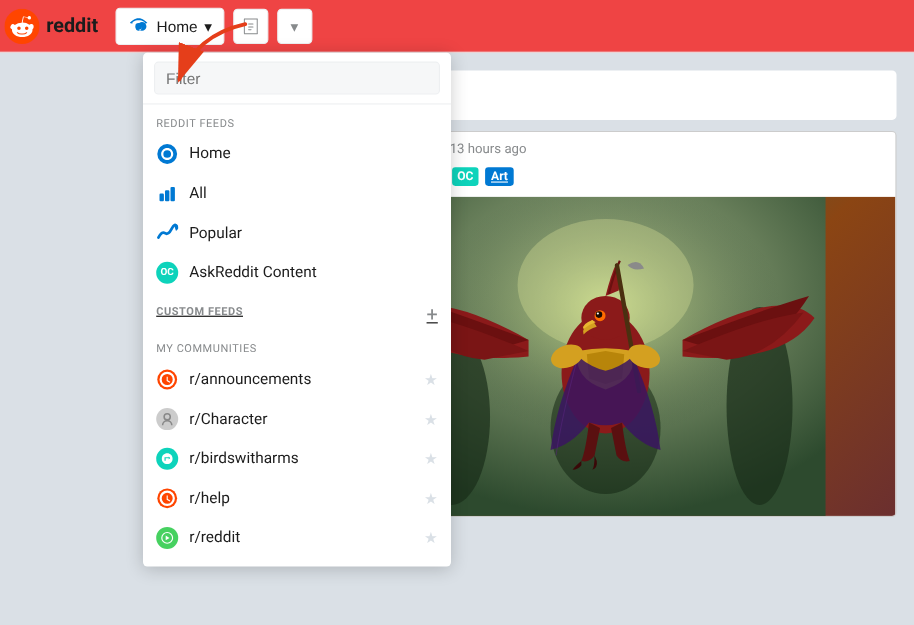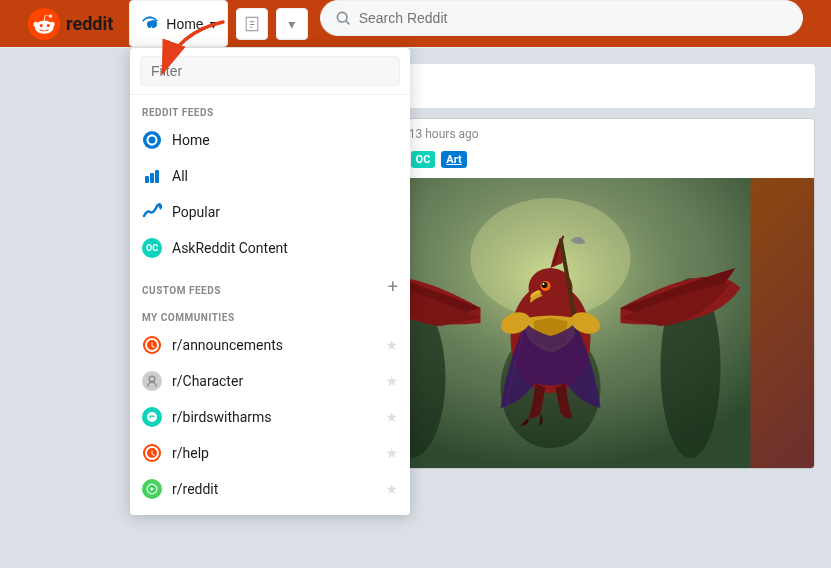--- a/index.html
+++ b/index.html
@@ -7,24 +7,25 @@
       font-family: -apple-system, BlinkMacSystemFont, 'Segoe UI', Roboto, sans-serif;
       background: #dae0e6;
       width: 831px;
       height: 568px;
       overflow: hidden;
       position: relative;
     }
 
     
     .header {
-      background: #c2410c;
+      background: #ef4444;
       height: 48px;
       display: flex;
-      padding: 0 28px;
+      align-items: center;
+      padding: 0 4px;
       border-bottom: 1px solid #edeff1;
       position: relative;
       z-index: 10;
     }
 
     .logo-area {
       display: flex;
       align-items: center;
       gap: 6px;
       margin-right: 16px;
@@ -214,21 +215,21 @@
       border-radius: 4px;
       font-size: 14px;
       color: #878a8c;
       outline: none;
       background: #f6f7f8;
     }
 
     .section-label {
       padding: 12px 12px 4px;
       font-size: 10px;
-      font-weight: 700;
+      font-weight: 400;
       color: #878a8c;
       letter-spacing: 0.5px;
       text-transform: uppercase;
     }
 
     .menu-item {
       display: flex;
       align-items: center;
       gap: 10px;
       padding: 8px 12px;
@@ -239,23 +240,24 @@
     }
 
     .menu-item .star {
       margin-left: auto;
       color: #dae0e6;
       font-size: 14px;
     }
 
     .custom-feeds-row {
       display: flex;
-      align-items: flex-end;
+      align-items: flex-start;
       justify-content: space-between;
       padding: 12px 12px 4px;
+      text-decoration: underline;
     }
 
     .custom-feeds-label {
       font-size: 10px;
       font-weight: 700;
       color: #878a8c;
       letter-spacing: 0.5px;
       text-transform: uppercase;
     }
 
@@ -321,27 +323,20 @@
         <rect x="7" y="7" width="6" height="1" rx="1"></rect>
         <rect x="7" y="10" width="6" height="1" rx="1"></rect>
         <rect x="7" y="13" width="4" height="1" rx="1"></rect>
       </svg>
     </button>
     <button class="icon-btn">
       <span>▾</span>
     </button>
   </div>
 
-  <div class="search-bar">
-    <svg width="16" height="16" viewBox="0 0 20 20" fill="#878a8c">
-      <circle cx="9" cy="9" r="6" stroke="#878a8c" stroke-width="2" fill="none"></circle>
-      <line x1="13.5" y1="13.5" x2="18" y2="18" stroke="#878a8c" stroke-width="2"></line>
-    </svg>
-    <input type="text" placeholder="Search Reddit" style="">
-  </div>
 </div>
 
 <div class="main">
 
   <div class="sidebar-bg"></div>
 
   <div class="content">
 
     <div class="sort-bar">
       <div class="sort-btn">

